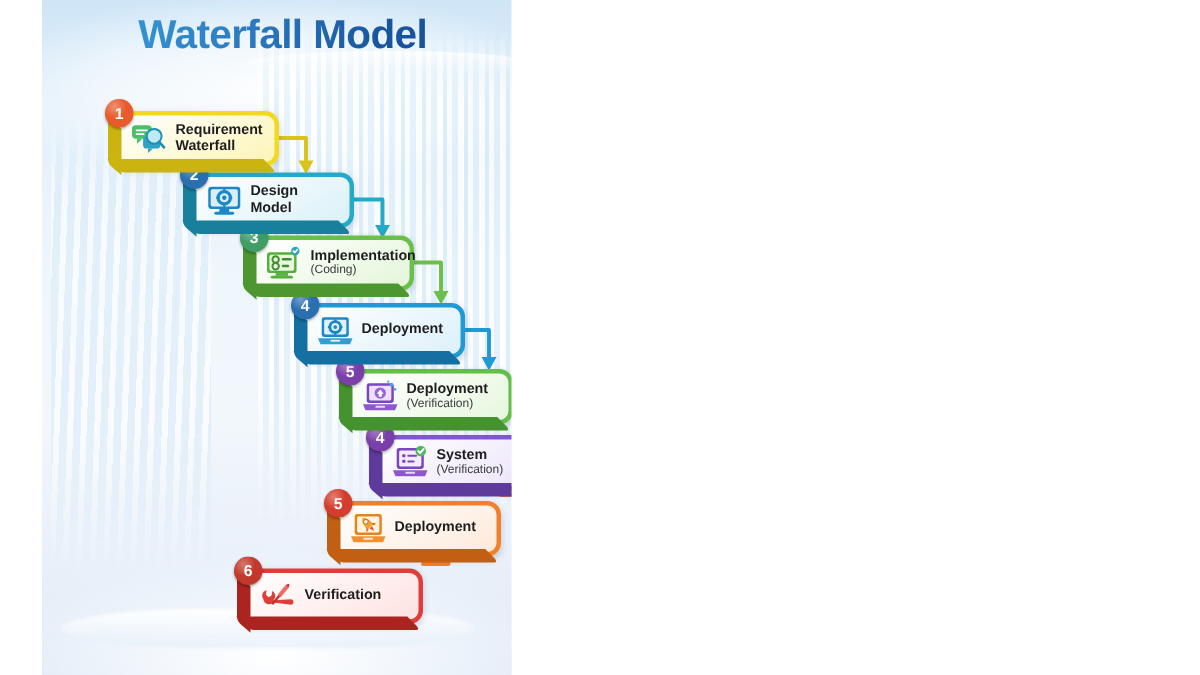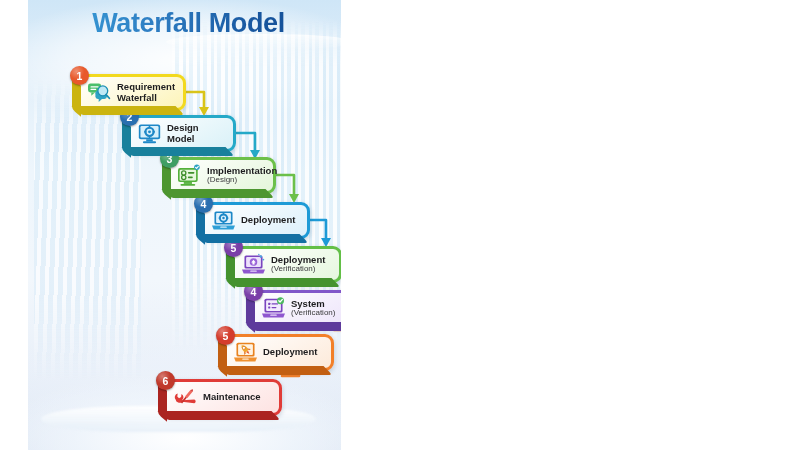--- a/index.html
+++ b/index.html
@@ -313,21 +313,21 @@
         <circle cx="8" cy="16.5" r="2.6" fill="none" stroke="#3f8f2c" stroke-width="1.6"></circle>
         <rect x="13" y="9.8" width="8" height="2" rx="1" fill="#3f8f2c"></rect>
         <rect x="13" y="15.3" width="6" height="2" rx="1" fill="#3f8f2c"></rect>
         <rect x="8" y="22" width="10" height="2.2" fill="#53b03a"></rect>
         <rect x="4" y="24.2" width="18" height="2.2" rx="1.1" fill="#53b03a"></rect>
         <circle cx="24" cy="4" r="3.4" fill="#2ea3c4"></circle>
         <path d="M22.4 4 L23.6 5.3 L25.7 2.9" stroke="#fff" stroke-width="1.3" fill="none" stroke-linecap="round" stroke-linejoin="round"></path>
       </svg></span>
           <div class="labelwrap">
             <div class="lbl">Implementation</div>
-            <div class="sub">(Design)</div>
+            <div class="sub">(Coding)</div>
           </div>
         </div>
       </div>
       <div class="step" style="left: 172px; top: 202px; width: 110px; border-color: rgb(30, 154, 214); background: linear-gradient(150deg, rgb(255, 255, 255) 0%, rgb(220, 240, 251) 100%); --deep: #1470a3; z-index: 17; box-shadow: rgba(20, 50, 80, 0.22) 0px 2px 5px;">
         <div class="badge" style="background: radial-gradient(circle at 34% 28%, rgba(255, 255, 255, 0.333) 0%, rgba(255, 255, 255, 0) 42%), rgb(42, 111, 176);">4</div>
         <div class="inner">
           <span class="icon"><svg viewBox="0 0 30 28" width="25" height="23">
         <rect x="4" y="3" width="22" height="16" rx="2" fill="#1e88c7"></rect>
         <rect x="6" y="5" width="18" height="12" rx="1.2" fill="#dff1fc"></rect>
         <circle cx="15" cy="11" r="4.4" fill="none" stroke="#1e88c7" stroke-width="2.4"></circle>
@@ -419,18 +419,18 @@
         <g transform="rotate(-38 15 14)">
           <path d="M4 8.5 a4.6 4.6 0 0 1 6.5 -4.2 l-2.6 2.6 0.4 2.9 2.9 0.4 2.6 -2.6 A4.6 4.6 0 0 1 9.6 14 L22 22.5 a2.4 2.4 0 0 1 -2.8 3.6 L8.6 15.4 A4.6 4.6 0 0 1 4 8.5 Z" fill="#e03c38"></path>
         </g>
         <g transform="rotate(40 16 13)">
           <rect x="14.6" y="3" width="3.4" height="11" rx="1" fill="#f06a60"></rect>
           <rect x="15.3" y="13.6" width="2" height="9" fill="#c92f2b"></rect>
           <path d="M14.6 3.4 L16.3 0.8 L18 3.4 Z" fill="#c92f2b"></path>
         </g>
       </svg></span>
           <div class="labelwrap">
-            <div class="lbl">Maintenance</div>
+            <div class="lbl">Verification</div>
           </div>
         </div>
       </div>
     </div>
 </div>
 
 </body></html>

